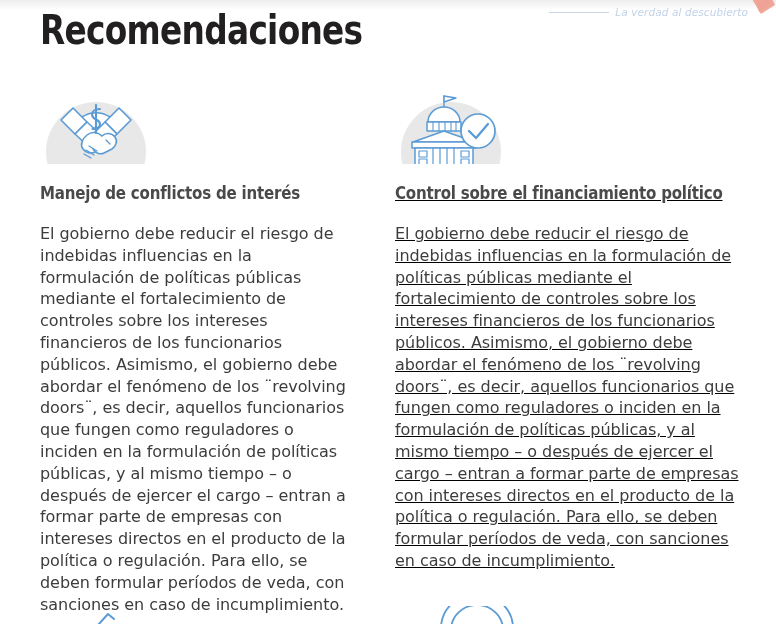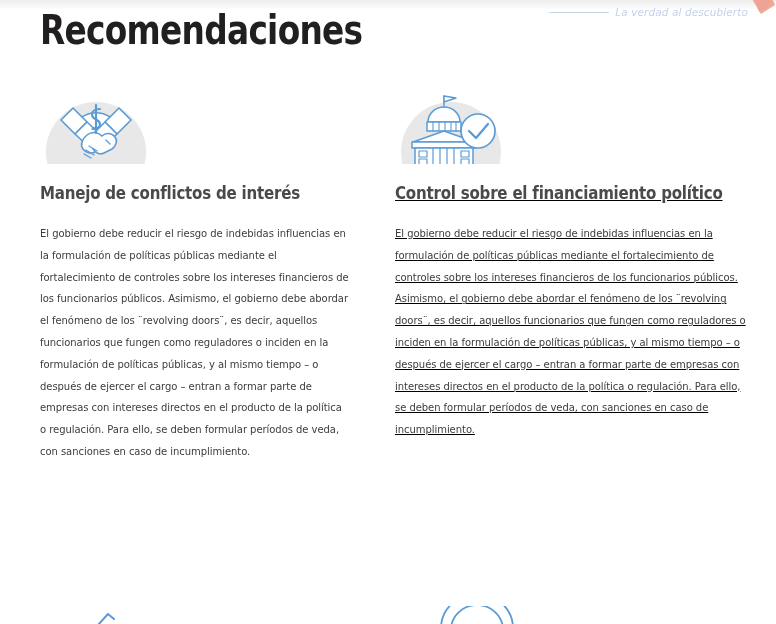--- a/index.html
+++ b/index.html
@@ -134,21 +134,21 @@
     letter-spacing: -0.25px;
     transform: scaleX(0.86);
     transform-origin: left center;
     white-space: nowrap;
     margin-bottom: 19px;
   }
 
   
   .card-body {
     font-family: "DejaVu Sans", sans-serif;
-    font-size: 10px;
+    font-size: 16px;
     line-height: 21.8px;
     font-weight: 400;
     color: #3c3c3c;
     text-align: left;
     letter-spacing: -0.05px;
   }
 
   
   .bottom-row {
     position: absolute;

